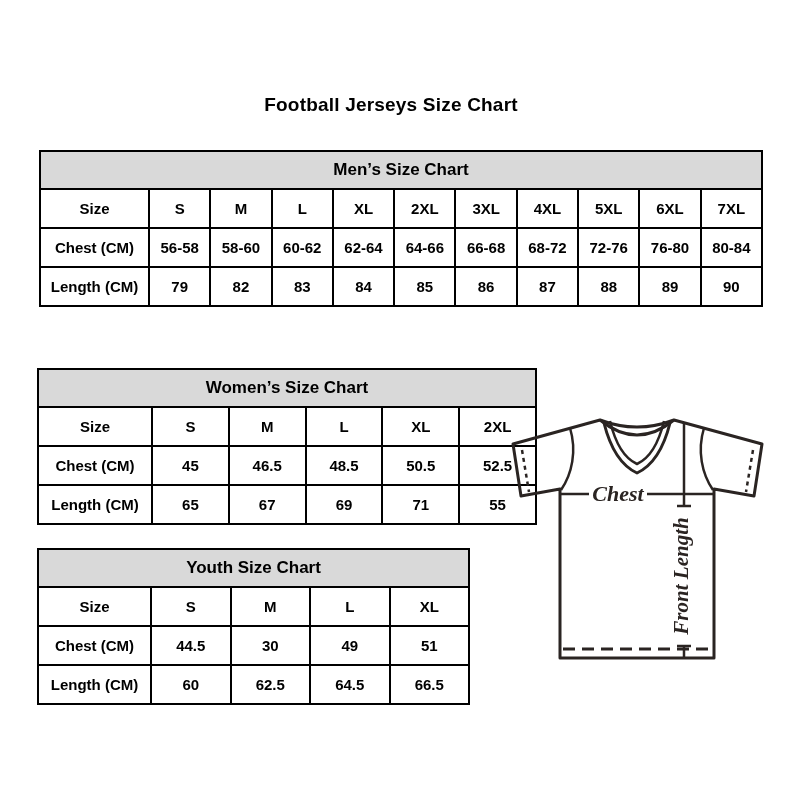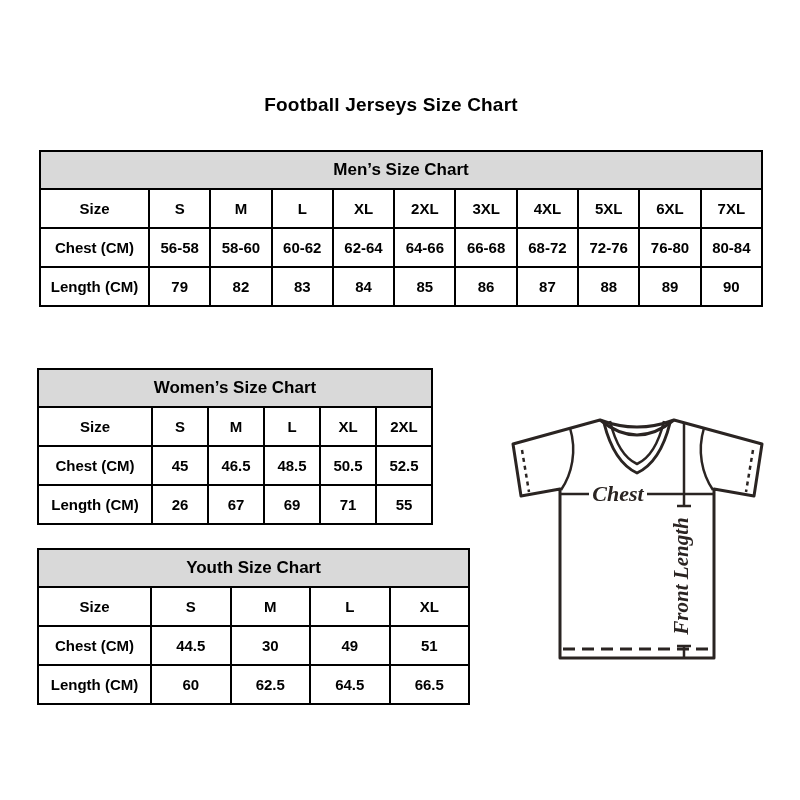--- a/index.html
+++ b/index.html
@@ -40,21 +40,21 @@
   table.size-table th.section{
     background:var(--header-bg,#d9d9d9);
     font-size:17px;
     height:36px;
   }
   table.size-table td{
     font-size:15px;
     height:37px;
   }
   #mens-table  {left:39px; top:150px; width:724px;}
-  #womens-table{left:37px; top:368px; width:396px;}
+  #womens-table{left:37px; top:368px; width:500px;}
   #youth-table {left:37px; top:548px; width:433px;}
   #jersey-svg{position:absolute;left:500px;top:404px;}
   .lineart{stroke:var(--line-art,#2a2422);fill:none;stroke-linecap:butt;stroke-linejoin:round;}
   .jersey-text{
     fill:var(--line-art,#2a2422);
     font-family:"Liberation Serif", serif;
     font-style:italic;
     font-weight:bold;
   }
 </style>
@@ -140,21 +140,21 @@
         <tr>
           <td>Chest (CM)</td>
           <td>45</td>
           <td>46.5</td>
           <td>48.5</td>
           <td>50.5</td>
           <td>52.5</td>
         </tr>
         <tr>
           <td>Length (CM)</td>
-          <td>26</td>
+          <td>65</td>
           <td>67</td>
           <td>69</td>
           <td>71</td>
           <td>55</td>
         </tr>
       </tbody>
   </table>
 
   <table class="size-table" id="youth-table">
     <colgroup>

